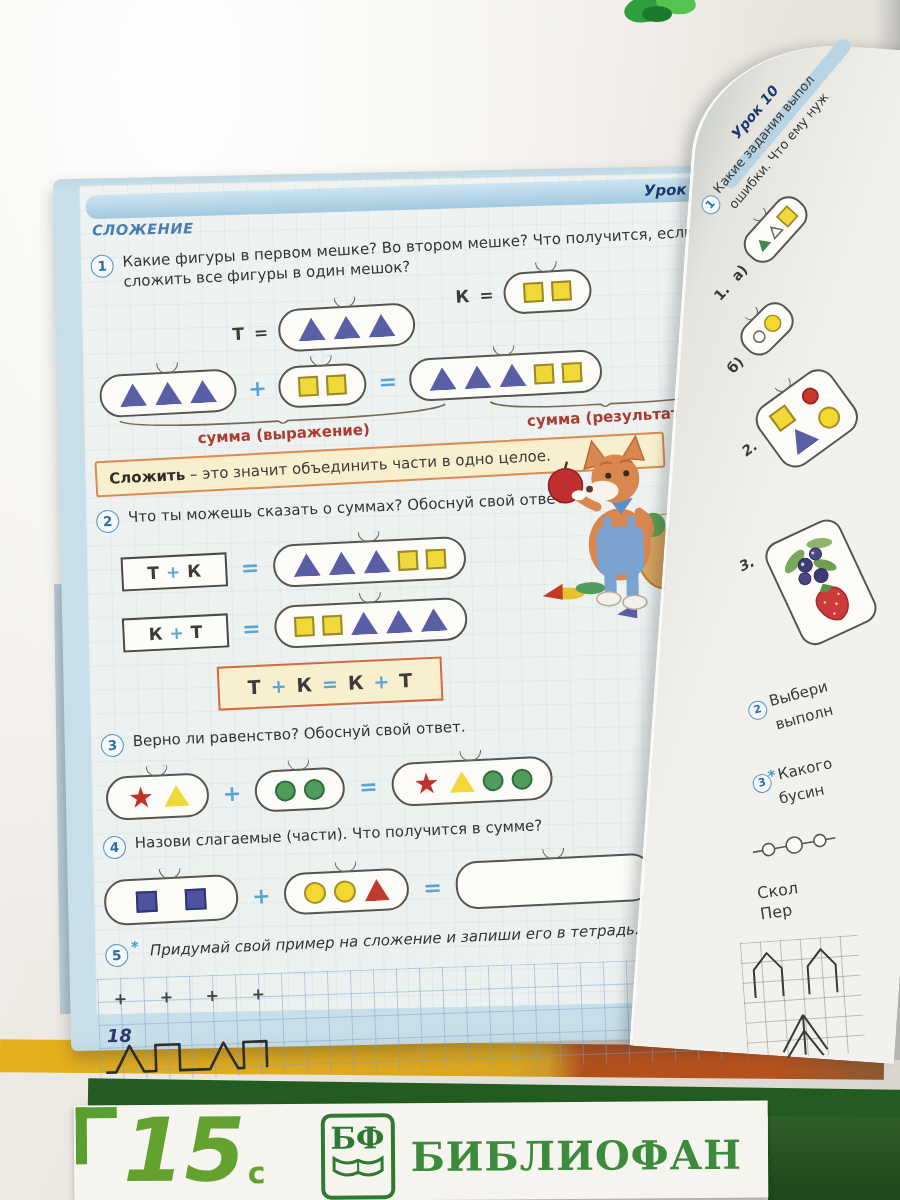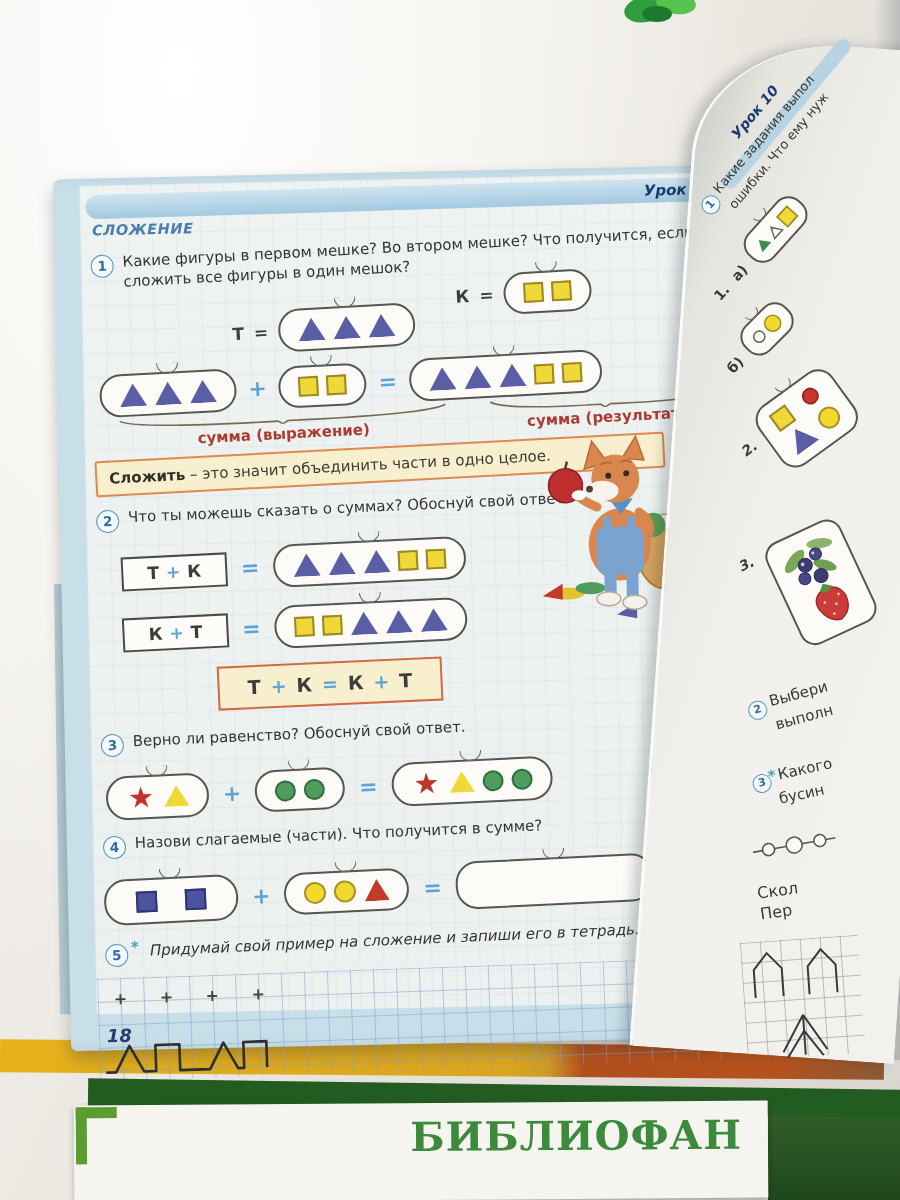--- a/index.html
+++ b/index.html
@@ -500,18 +500,29 @@
           <path d="M66,56 L66,28 L80,12 L94,28 L94,56" fill="none" stroke="#3a3a3a" stroke-width="2"></path>
           <path d="M58,116 L58,76 M58,76 L36,112 M58,76 L80,112 M58,92 L40,118 M58,92 L76,118" fill="none" stroke="#3a3a3a" stroke-width="2"></path>
         </svg>
       </div>
     </div>
   </div>
 
   <div class="green-band"></div>
   <div class="price-card">
     <div class="bracket"></div>
+    <div class="price-wrap">
+      <span class="price-big">15</span>
+      <span class="price-cur">с</span>
+    </div>
     <div class="logo">
+      <div class="logo-box">
+        <span class="logo-initials">БФ</span>
+        <svg width="52" height="26" viewBox="0 0 52 26">
+          <path d="M2,4 Q14,12 26,6 Q38,12 50,4 L50,16 Q38,24 26,18 Q14,24 2,16 Z" fill="none" stroke="#2f7a33" stroke-width="3"></path>
+          <line x1="26" y1="6" x2="26" y2="18" stroke="#2f7a33" stroke-width="2"></line>
+        </svg>
+      </div>
       <span class="logo-name">БИБЛИОФАН</span>
     </div>
   </div>
 
 </div>
 
 </body></html>

